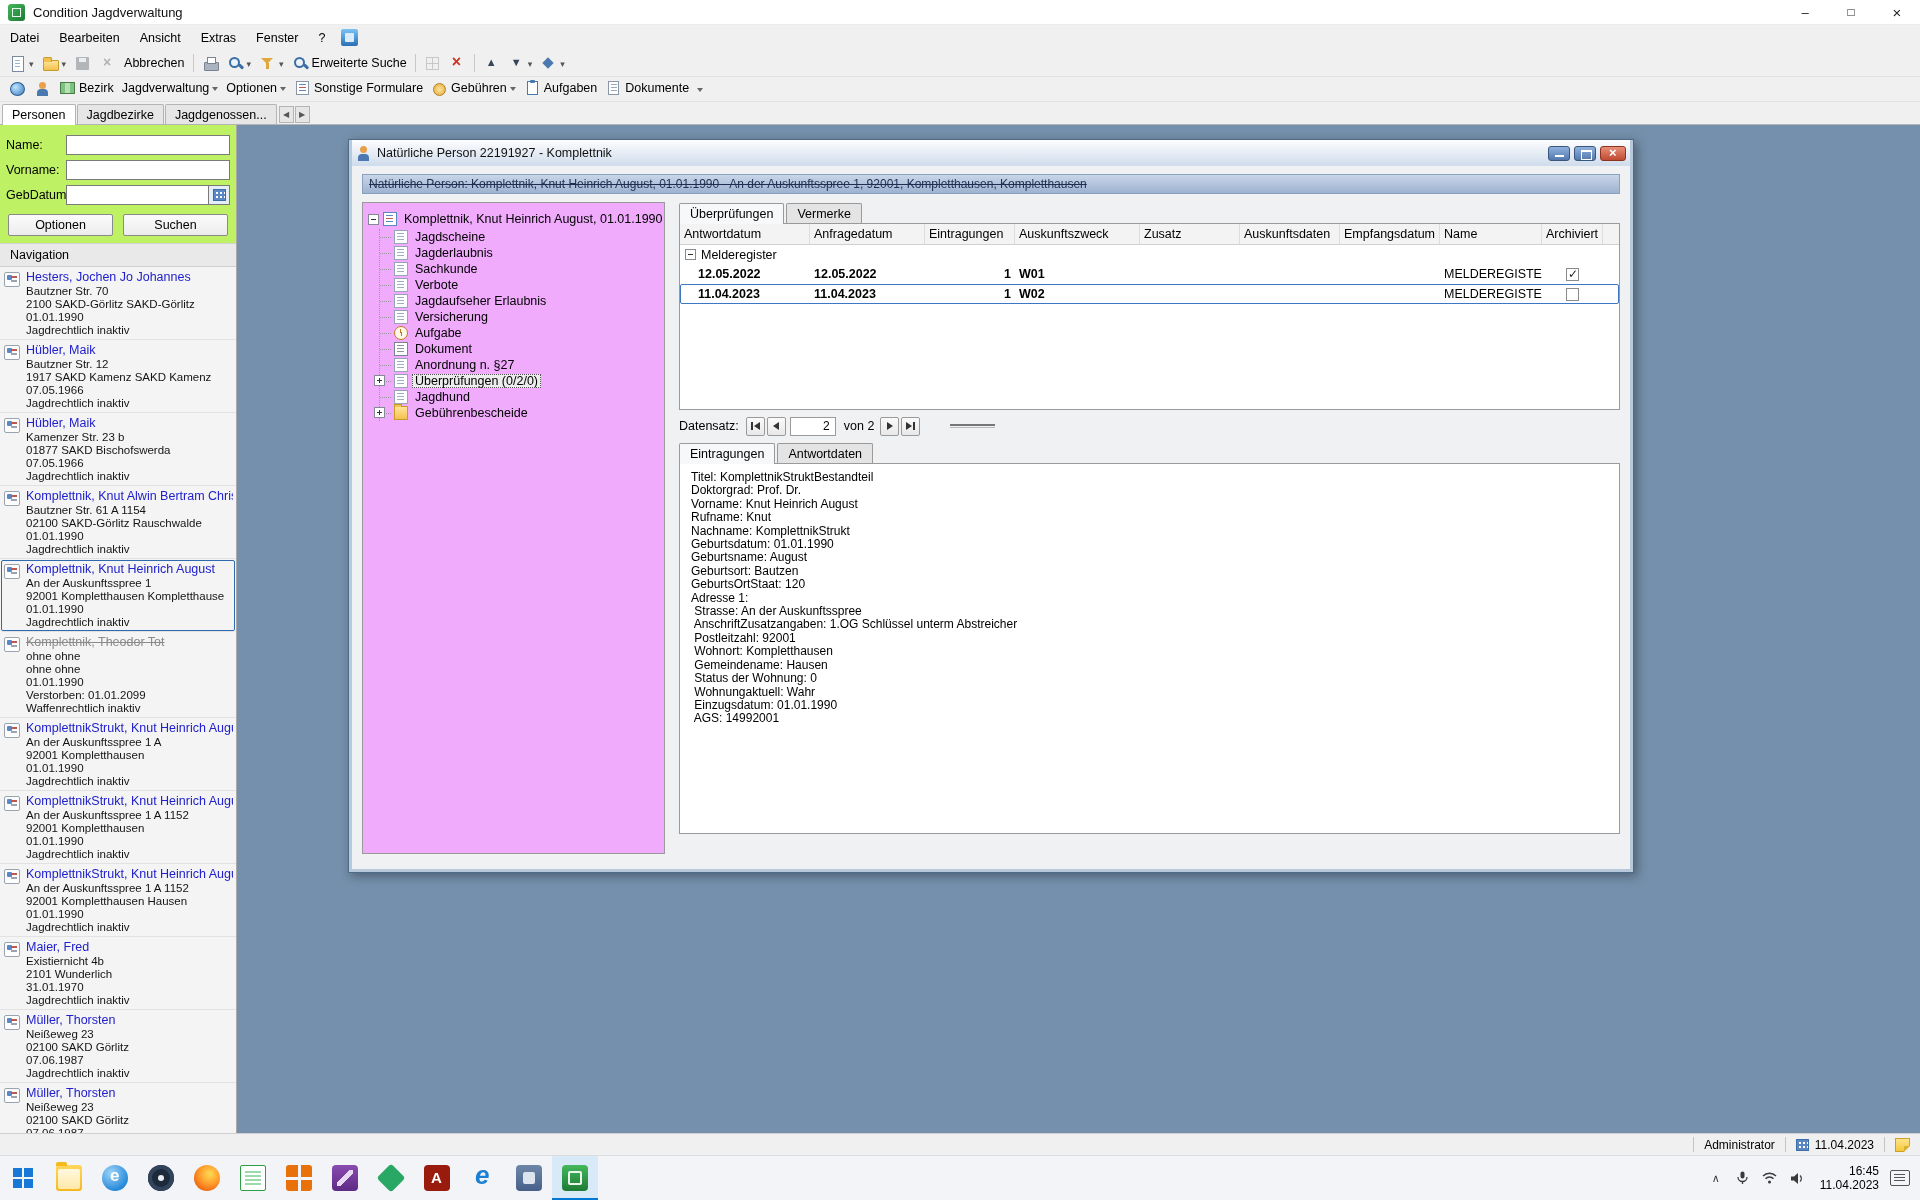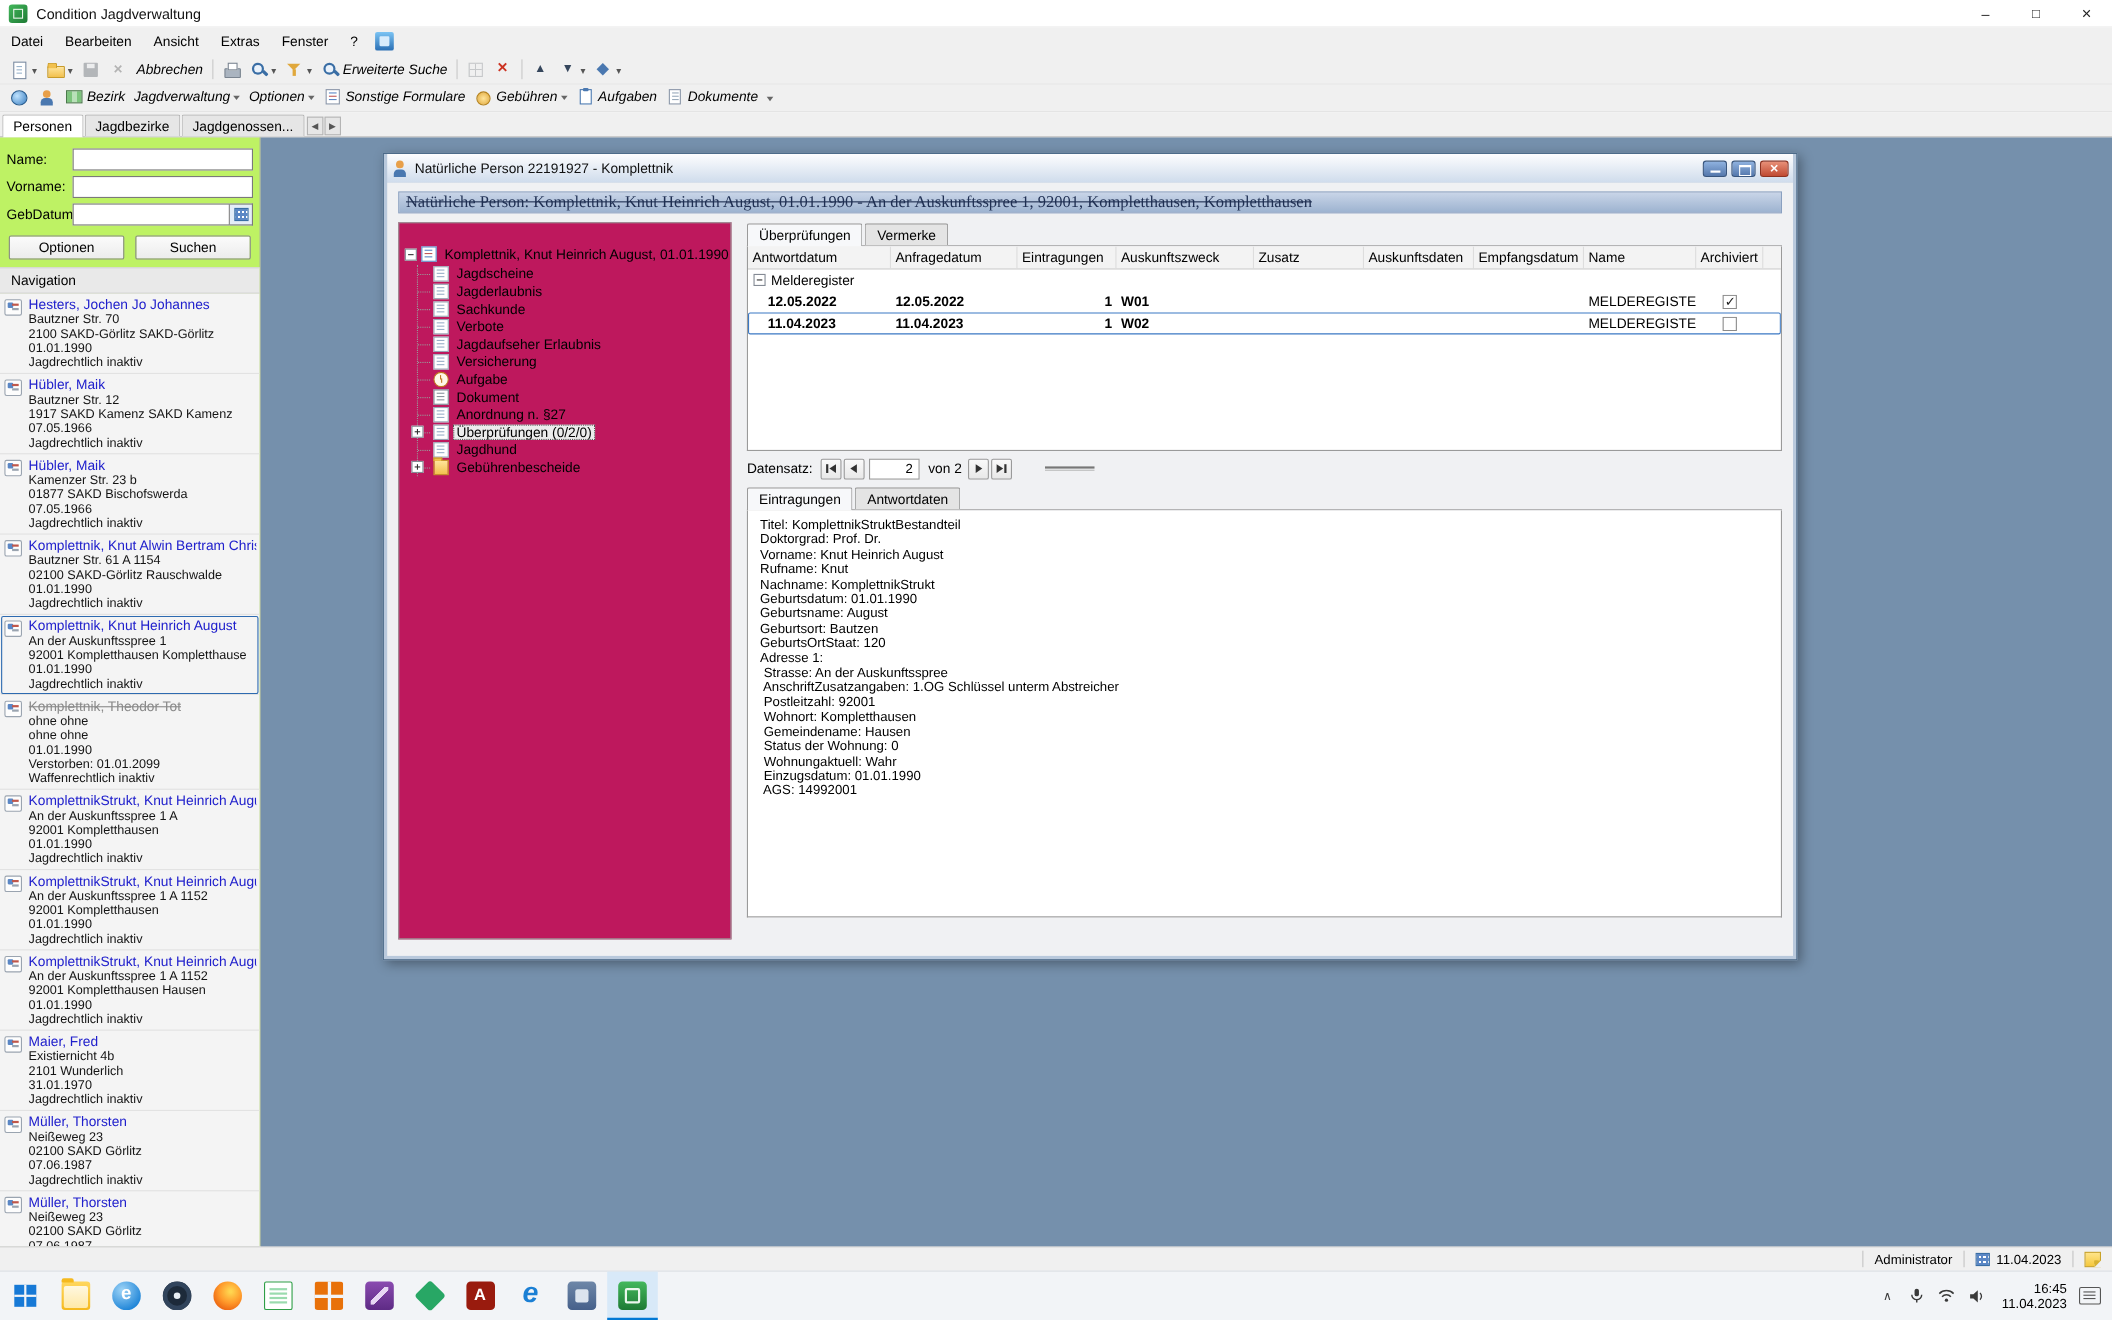--- a/index.html
+++ b/index.html
@@ -19,21 +19,21 @@
   .wc-close::before { content:"×"; font-size:15px; }
 
   
   .menubar { height:25px; background:#f0f0f0; display:flex; align-items:center; flex:none; }
   .menu-items { display:flex; height:100%; }
   .menu-item { padding:0 10px; display:flex; align-items:center; font-size:12.5px; }
   .menu-extra { width:17px; height:17px; margin-left:6px; border-radius:2px; background:linear-gradient(#7cc4f4,#2a6fb4); position:relative; }
   .menu-extra::after { content:""; position:absolute; inset:4px; background:#d8ecfc; border-radius:1px; }
 
   
-  .toolbar { background:#f0f0f0; display:flex; align-items:center; padding:0 5px; border-bottom:1px solid #e3e3e3; flex:none;font-style:italic; }
+  .toolbar { background:#f0f0f0; display:flex; align-items:center; padding:0 5px; border-bottom:1px solid #e3e3e3; flex:none; }
   .toolbar1 { height:27px; }
   .toolbar2 { height:25px; }
   .tb-btn { height:22px; display:flex; align-items:center; padding:0 4px; gap:3px; font-size:12.5px; white-space:nowrap; border-radius:2px; }
   .tb-sep { width:1px; height:18px; background:#c8c8c8; margin:0 4px; flex:none; }
   .disabled { opacity:.5; filter:grayscale(70%); }
   .dd { display:inline-block; }
   .dd::before { content:"▾"; font-size:9px; color:#555; }
   .caret { width:0; height:0; border:3.5px solid transparent; border-top:4px solid #666; transform:translateY(2px); display:none; }
   .caret.show, .caret.always { display:inline-block; }
 
@@ -117,25 +117,25 @@
   .cw-icon::after { content:""; position:absolute; left:2px; top:8px; width:11px; height:7px; border-radius:4px 4px 0 0; background:#4a78b0; }
   .cw-title { font-size:12.5px; color:#111; }
   .cw-controls { margin-left:auto; display:flex; align-items:center; }
   .cwc { width:22px; height:15px; border-radius:3px; border:1px solid #39567e; background:linear-gradient(#8fb2e0,#5578ac); position:relative; margin-left:4px; }
   .cwc-min::before { content:""; position:absolute; left:6px; bottom:3px; width:9px; height:2px; background:#fff; }
   .cwc-max::before { content:""; position:absolute; left:6px; top:3px; width:9px; height:7px; border:1px solid #fff; border-top-width:2px; }
   .cwc-close { width:26px; background:linear-gradient(#e89078,#c04a32); border-color:#8e3220; }
   .cwc-close::before { content:"×"; position:absolute; left:8px; top:-2px; color:#fff; font-weight:bold; font-size:13px; }
   .cw-body { height:calc(100% - 26px); background:#f0f1f3; padding:8px 10px 15px; display:flex; flex-direction:column; }
   .cw-banner { height:20px; flex:none; background:linear-gradient(#c9d5e8,#9db3d0); border:1px solid #8aa0c0; display:flex; align-items:center; padding:0 6px; margin-bottom:8px; }
-  .cw-banner-text { font-size:15px; color:var(--banner-text,#1f2f52); text-decoration:line-through; white-space:nowrap; overflow:hidden;font-family:Liberation Serif, serif; }
+  .cw-banner-text { font-size:12px; color:var(--banner-text,#1f2f52); text-decoration:line-through; white-space:nowrap; overflow:hidden; }
   .cw-main { flex:1; display:flex; gap:14px; min-height:0; }
 
   
-  .tree-panel { width:303px; background:#be185d; border:1px solid #9a9a9a; padding:19px 3px; overflow:hidden; flex:none; }
+  .tree-panel { width:303px; background:#f0abfc; border:1px solid #9a9a9a; padding:7px 3px; overflow:hidden; flex:none; }
   .tree-root { display:flex; align-items:center; gap:4px; padding:1px 2px; font-size:12.5px; height:18px; }
   .box-exp { width:11px; height:11px; border:1px solid #848a94; background:#fff; position:relative; flex:none; }
   .box-exp::before { content:""; position:absolute; left:2px; top:4px; width:5px; height:1px; background:#333; }
   .box-exp.plus::after { content:""; position:absolute; left:4px; top:2px; width:1px; height:5px; background:#333; }
   .tree-icon { width:14px; height:14px; position:relative; flex:none; }
   .tree-icon::before { content:""; position:absolute; inset:0; background:#fff; border:1px solid #98a4b4; }
   .tree-icon::after { content:""; position:absolute; left:3px; top:3px; width:7px; height:1px; background:#9ab0c8; box-shadow:0 3px 0 #9ab0c8,0 6px 0 #9ab0c8; }
   .tree-icon.root::before { border-color:#5b87c5; }
   .tree-icon.root::after { background:#5b87c5; box-shadow:0 3px 0 #c05858,0 6px 0 #5b87c5; }
   .tree-icon[data-icon="clock"]::before { border-radius:50%; border-color:#c07820; background:#fff7e8; }

